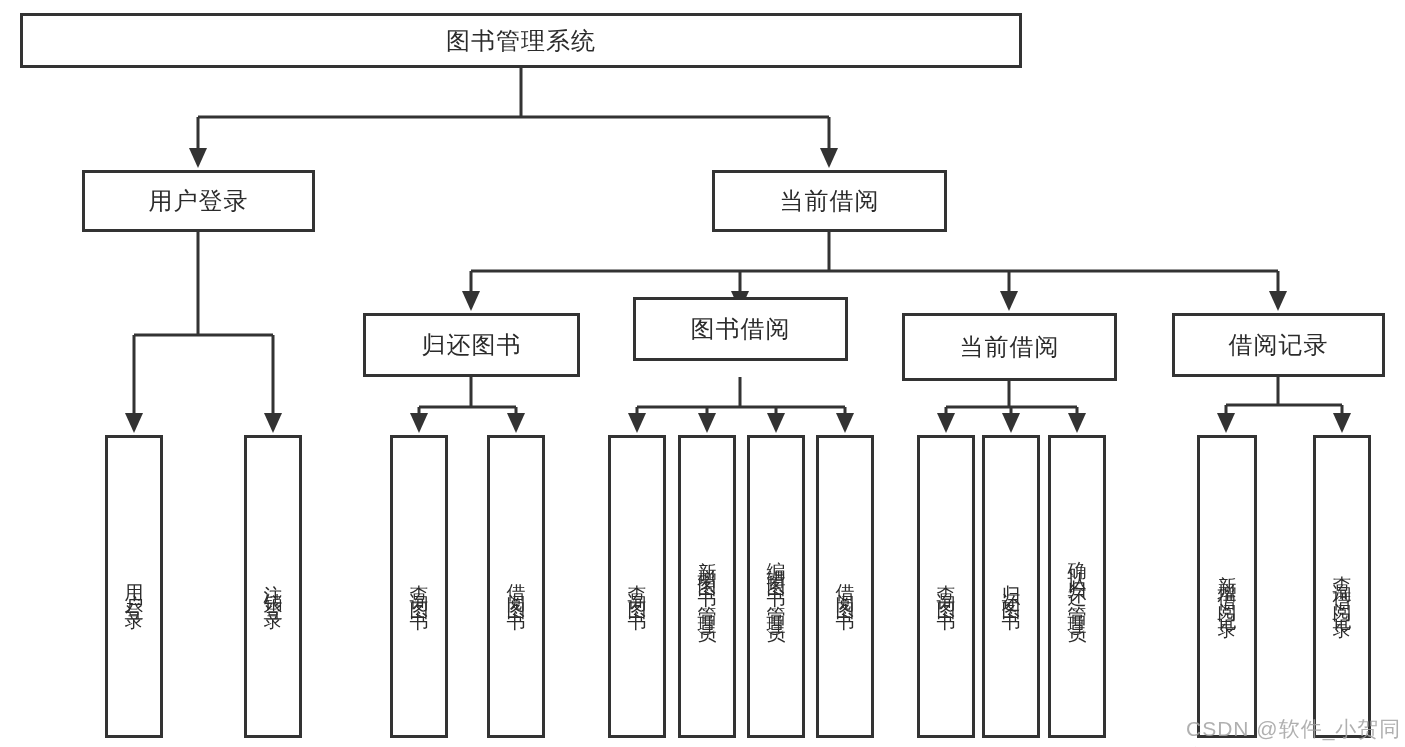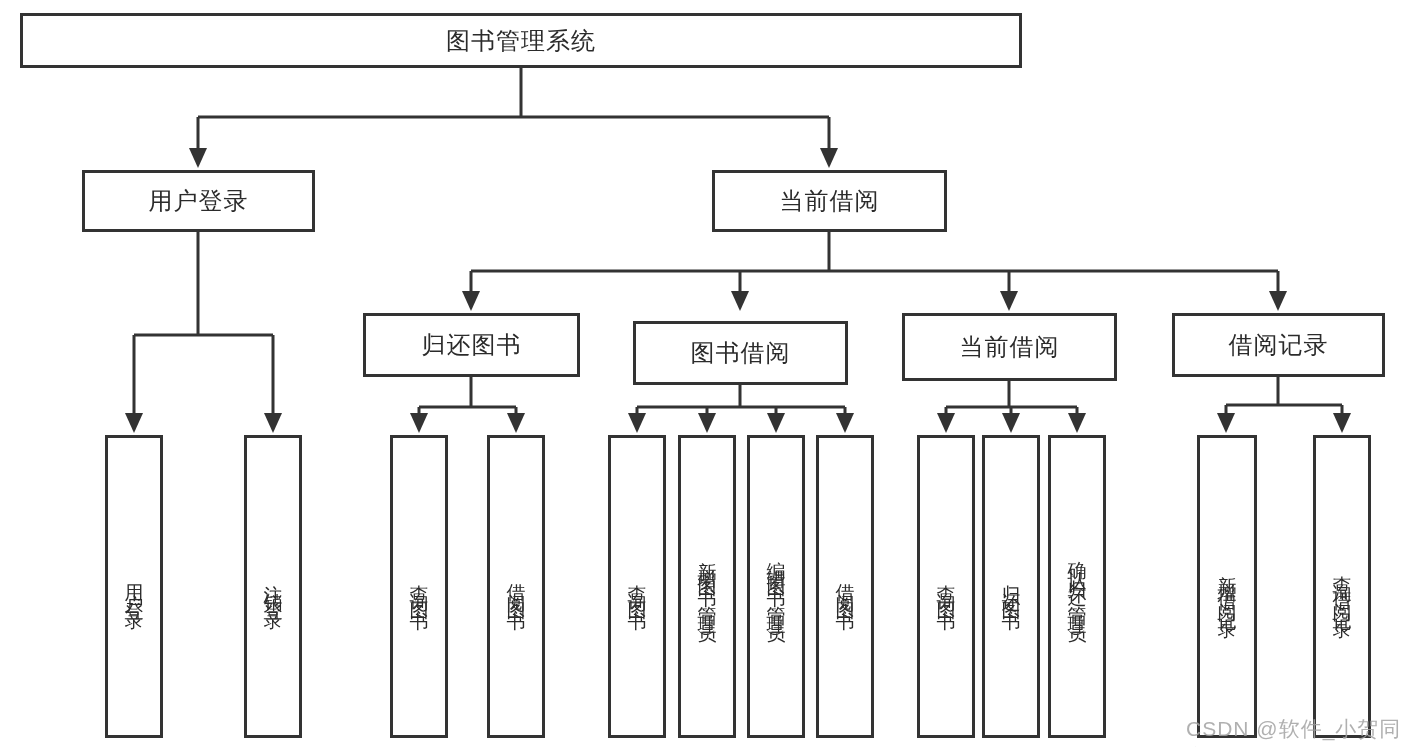--- a/index.html
+++ b/index.html
@@ -102,21 +102,21 @@
   <div class="hbox" style="left:82px;top:170px;width:233px;height:62px;">
     <span>用户登录</span>
   </div>
   <div class="hbox" style="left:712px;top:170px;width:235px;height:62px;">
     <span>当前借阅</span>
   </div>
 
   <div class="hbox" style="left:363px;top:313px;width:217px;height:64px;">
     <span>归还图书</span>
   </div>
-  <div class="hbox" style="left:633px;top:321px;width:215px;height:64px;">
+  <div class="hbox" style="left:633px;top:297px;width:215px;height:64px;">
     <span>图书借阅</span>
   </div>
   <div class="hbox" style="left:902px;top:313px;width:215px;height:68px;">
     <span>当前借阅</span>
   </div>
   <div class="hbox" style="left:1172px;top:313px;width:213px;height:64px;font-family:Liberation Serif, serif;">
     <span>借阅记录</span>
   </div>
 
   <div class="vbox" style="left:105px;">

